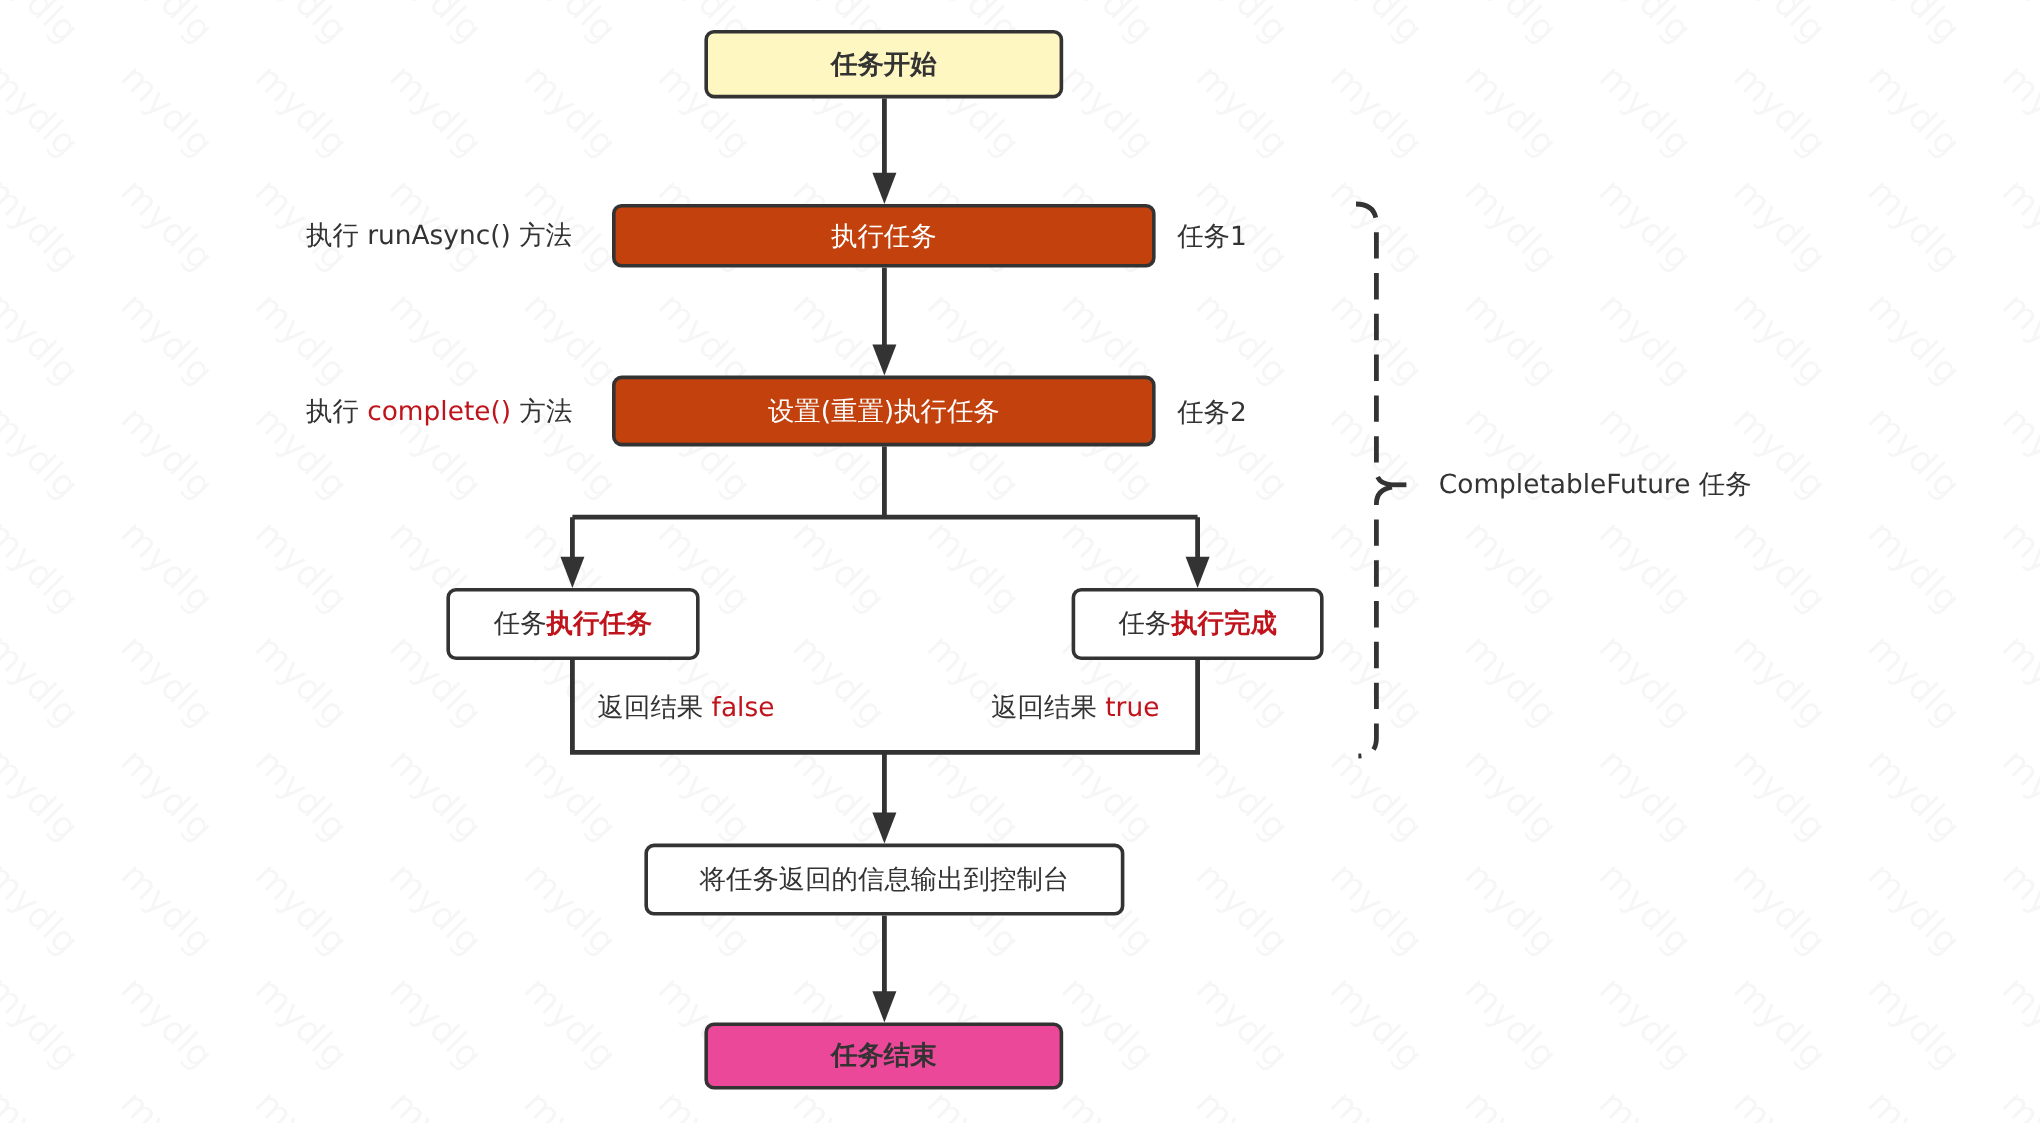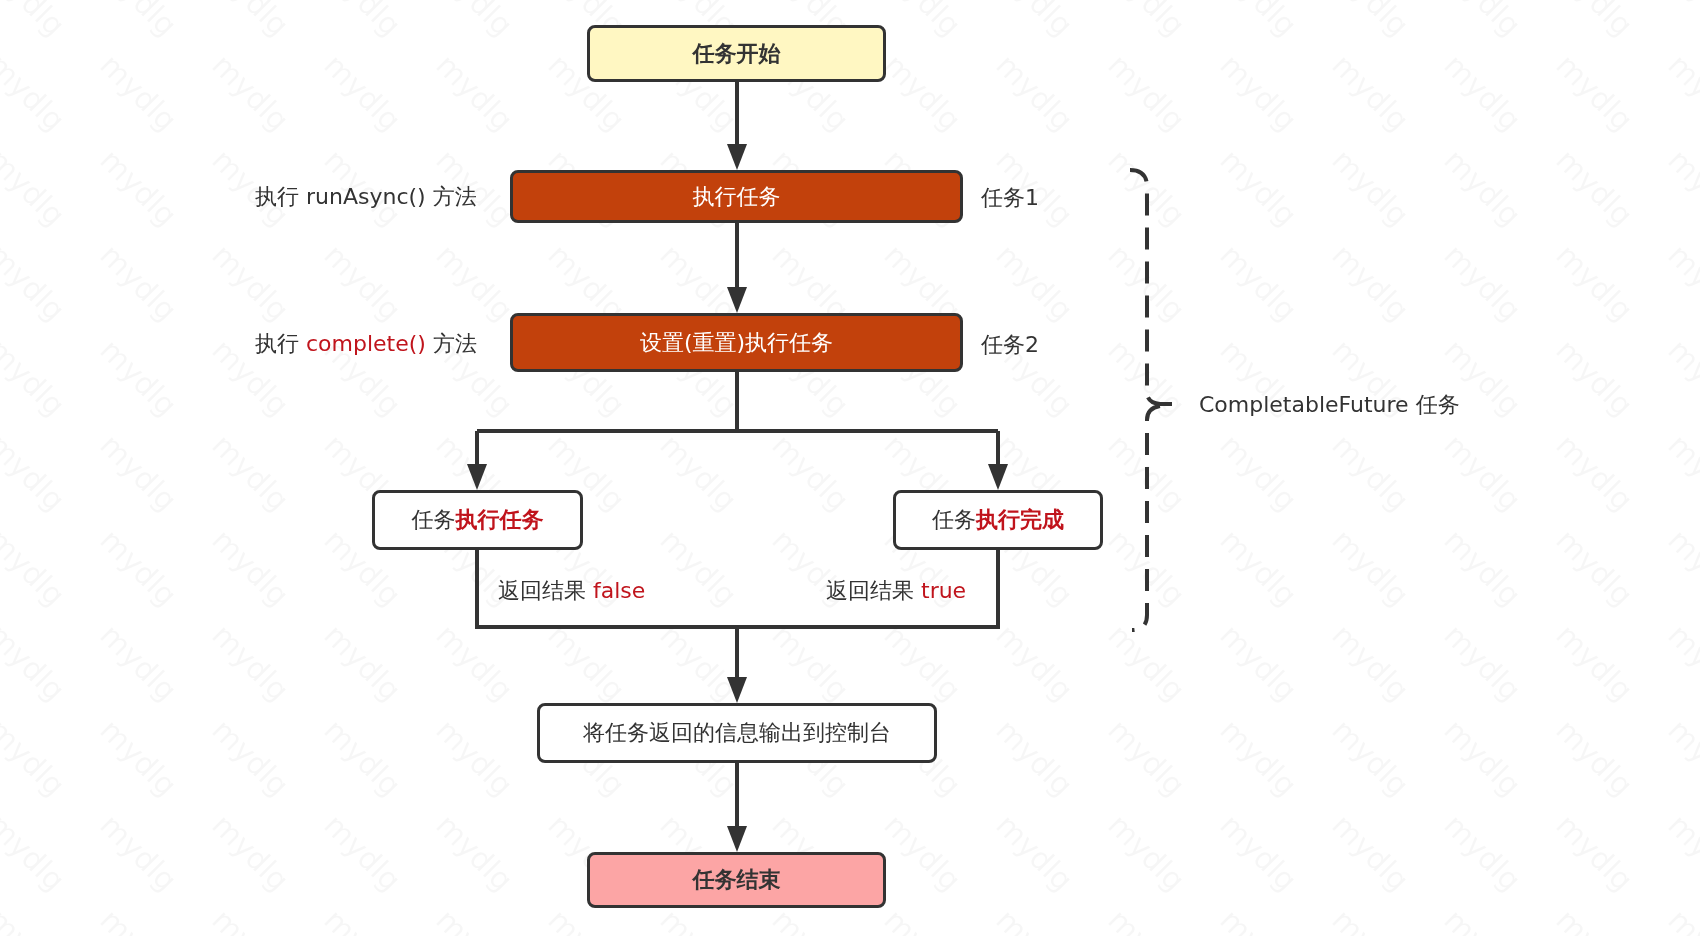--- a/index.html
+++ b/index.html
@@ -7,21 +7,21 @@
          font-family: "DejaVu Sans", "Liberation Sans", sans-serif; color: #333333; }
   .wm-layer { position: absolute; inset: 0; pointer-events: none; }
   .wm { position: absolute; font-size: 30px; color: rgba(0,0,0,0.035);
         transform: rotate(45deg); font-family: "DejaVu Sans", sans-serif; }
   svg.flow { position: absolute; left: 0; top: 0; }
   .node { position: absolute; box-sizing: border-box; border: 3px solid #333333;
           border-radius: 8px; display: flex; align-items: center; justify-content: center;
           font-size: 22px; white-space: nowrap; }
   .node.bold { font-weight: bold; }
   .node.start { background: #fff7c2; }
-  .node.end { background: #fca5a5; text-align: center; }
+  .node.end { background: #ec4899; text-align: center; }
   .node.green { background: #c2410c; color: #ffffff; }
   .node.plain { background: #ffffff; }
   .red { color: #c0141c; }
   .bold-red { color: #c0141c; font-weight: bold; }
   .label { position: absolute; font-size: 22px; white-space: nowrap; line-height: 1; }
   .label.bold { font-weight: normal; }
 </style>
 </head>
 <body>
 

